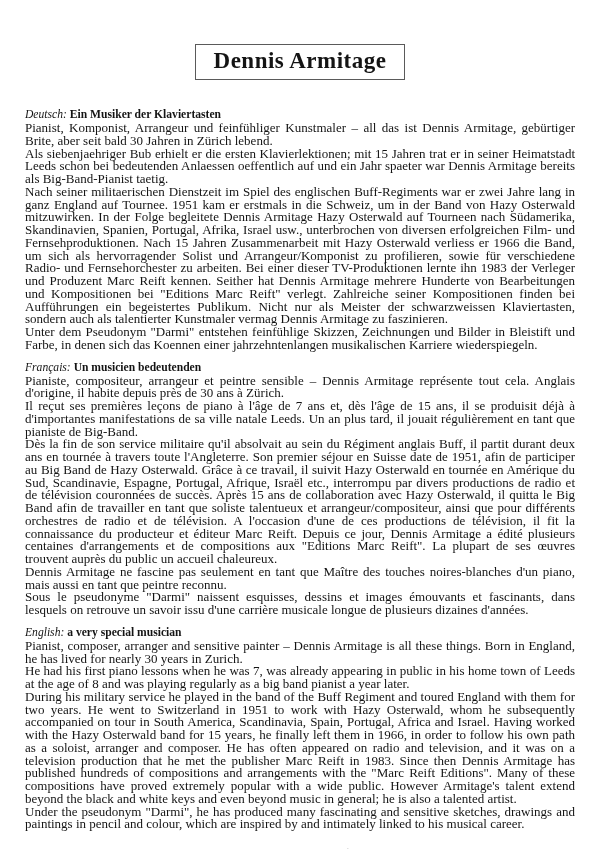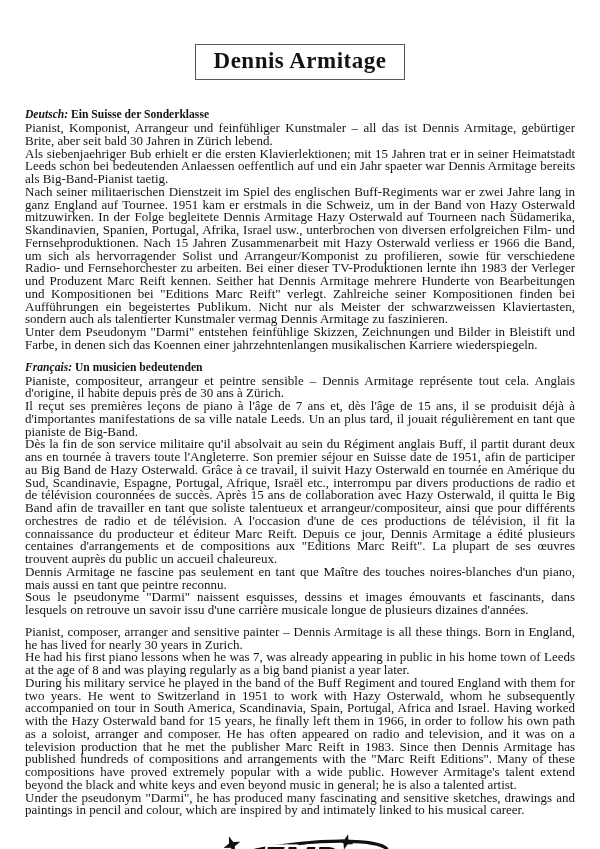--- a/index.html
+++ b/index.html
@@ -37,21 +37,21 @@
   .lang-section {
     margin-bottom: 9px;
   }
   .sec-head {
     margin: 0 0 1px 0;
     font-size: 11.6px;
     line-height: 13px;
   }
   .sec-head .lang {
     font-style: italic;
-    font-weight: bold;
+    font-weight: normal;
   }
   .sec-head .sec-title {
     font-weight: bold;
   }
   .lang-section p {
     margin: 0;
     font-size: 13px;
     line-height: 12.75px;
     text-align: justify;
   }
@@ -98,37 +98,38 @@
 
 <div class="page">
 
   <div class="title-box">
     <span class="title-text">Dennis Armitage</span>
   </div>
 
   <div class="sections">
 
     <section class="lang-section">
-      <h2 class="sec-head"><span class="lang">Deutsch:</span> <span class="sec-title">Ein Suisse der Sonderklasse</span></h2>
+      <h2 class="sec-head"><span class="lang">Deutsch:</span> <span class="sec-title">Ein Musiker der Klaviertasten</span></h2>
       <p>Pianist, Komponist, Arrangeur und feinfühliger Kunstmaler – all das ist Dennis Armitage, gebürtiger Brite, aber seit bald 30 Jahren in Zürich lebend.</p>
       <p>Als siebenjaehriger Bub erhielt er die ersten Klavierlektionen; mit 15 Jahren trat er in seiner Heimatstadt Leeds schon bei bedeutenden Anlaessen oeffentlich auf und ein Jahr spaeter war Dennis Armitage bereits als Big-Band-Pianist taetig.</p>
       <p>Nach seiner militaerischen Dienstzeit im Spiel des englischen Buff-Regiments war er zwei Jahre lang in ganz England auf Tournee. 1951 kam er erstmals in die Schweiz, um in der Band von Hazy Osterwald mitzuwirken. In der Folge begleitete Dennis Armitage Hazy Osterwald auf Tourneen nach Südamerika, Skandinavien, Spanien, Portugal, Afrika, Israel usw., unterbrochen von diversen erfolgreichen Film- und Fernsehproduktionen. Nach 15 Jahren Zusammenarbeit mit Hazy Osterwald verliess er 1966 die Band, um sich als hervorragender Solist und Arrangeur/Komponist zu profilieren, sowie für verschiedene Radio- und Fernsehorchester zu arbeiten. Bei einer dieser TV-Produktionen lernte ihn 1983 der Verleger und Produzent Marc Reift kennen. Seither hat Dennis Armitage mehrere Hunderte von Bearbeitungen und Kompositionen bei "Editions Marc Reift" verlegt. Zahlreiche seiner Kompositionen finden bei Aufführungen ein begeistertes Publikum. Nicht nur als Meister der schwarzweissen Klaviertasten, sondern auch als talentierter Kunstmaler vermag Dennis Armitage zu faszinieren.</p>
       <p>Unter dem Pseudonym "Darmi" entstehen feinfühlige Skizzen, Zeichnungen und Bilder in Bleistift und Farbe, in denen sich das Koennen einer jahrzehntenlangen musikalischen Karriere wiederspiegeln.</p>
     </section>
 
     <section class="lang-section">
       <h2 class="sec-head"><span class="lang">Français:</span> <span class="sec-title">Un musicien bedeutenden</span></h2>
       <p>Pianiste, compositeur, arrangeur et peintre sensible – Dennis Armitage représente tout cela. Anglais d'origine, il habite depuis près de 30 ans à Zürich.</p>
       <p>Il reçut ses premières leçons de piano à l'âge de 7 ans et, dès l'âge de 15 ans, il se produisit déjà à d'importantes manifestations de sa ville natale Leeds. Un an plus tard, il jouait régulièrement en tant que pianiste de Big-Band.</p>
       <p>Dès la fin de son service militaire qu'il absolvait au sein du Régiment anglais Buff, il partit durant deux ans en tournée à travers toute l'Angleterre. Son premier séjour en Suisse date de 1951, afin de participer au Big Band de Hazy Osterwald. Grâce à ce travail, il suivit Hazy Osterwald en tournée en Amérique du Sud, Scandinavie, Espagne, Portugal, Afrique, Israël etc., interrompu par divers productions de radio et de télévision couronnées de succès. Après 15 ans de collaboration avec Hazy Osterwald, il quitta le Big Band afin de travailler en tant que soliste talentueux et arrangeur/compositeur, ainsi que pour différents orchestres de radio et de télévision. A l'occasion d'une de ces productions de télévision, il fit la connaissance du producteur et éditeur Marc Reift. Depuis ce jour, Dennis Armitage a édité plusieurs centaines d'arrangements et de compositions aux "Editions Marc Reift". La plupart de ses œuvres trouvent auprès du public un accueil chaleureux.</p>
       <p>Dennis Armitage ne fascine pas seulement en tant que Maître des touches noires-blanches d'un piano, mais aussi en tant que peintre reconnu.</p>
       <p>Sous le pseudonyme "Darmi" naissent esquisses, dessins et images émouvants et fascinants, dans lesquels on retrouve un savoir issu d'une carrière musicale longue de plusieurs dizaines d'années.</p>
     </section>
 
     <section class="lang-section">
+      <h2 class="sec-head"><span class="lang">English:</span> <span class="sec-title">a very special musician</span></h2>
       <p>Pianist, composer, arranger and sensitive painter – Dennis Armitage is all these things. Born in England, he has lived for nearly 30 years in Zurich.</p>
       <p>He had his first piano lessons when he was 7, was already appearing in public in his home town of Leeds at the age of 8 and was playing regularly as a big band pianist a year later.</p>
       <p>During his military service he played in the band of the Buff Regiment and toured England with them for two years. He went to Switzerland in 1951 to work with Hazy Osterwald, whom he subsequently accompanied on tour in South America, Scandinavia, Spain, Portugal, Africa and Israel. Having worked with the Hazy Osterwald band for 15 years, he finally left them in 1966, in order to follow his own path as a soloist, arranger and composer. He has often appeared on radio and television, and it was on a television production that he met the publisher Marc Reift in 1983. Since then Dennis Armitage has published hundreds of compositions and arrangements with the "Marc Reift Editions". Many of these compositions have proved extremely popular with a wide public. However Armitage's talent extend beyond the black and white keys and even beyond music in general; he is also a talented artist.</p>
       <p>Under the pseudonym "Darmi", he has produced many fascinating and sensitive sketches, drawings and paintings in pencil and colour, which are inspired by and intimately linked to his musical career.</p>
     </section>
 
   </div>
 
   <div class="logo-block">
     <svg width="190" height="52" viewBox="0 0 190 52" aria-hidden="true">

